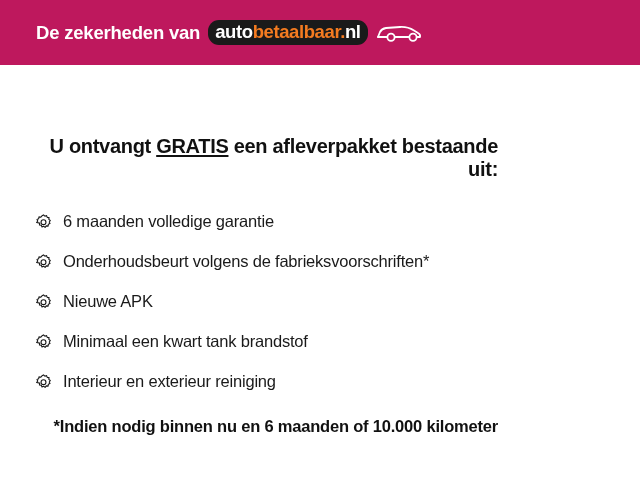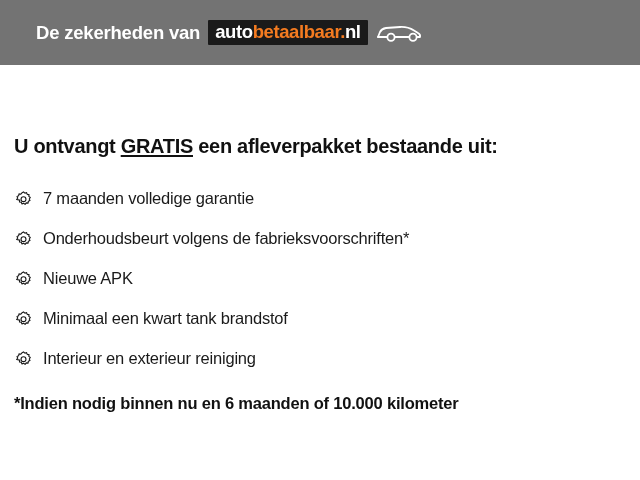--- a/index.html
+++ b/index.html
@@ -20,21 +20,21 @@
     background: #ffffff;
     box-sizing: border-box;
   }
   
   .header {
     position: absolute;
     top: 0;
     left: 0;
     width: 640px;
     height: 65px;
-    background: #737373;
+    background: #be185d;
     display: flex;
     align-items: center;
     padding-left: 36px;
     box-sizing: border-box;
   }
   .header-text {
     font-size: 18.5px;
     font-weight: bold;
     color: #ffffff;
     letter-spacing: -0.2px;
@@ -44,21 +44,21 @@
     display: inline-flex;
     align-items: center;
     margin-left: 8px;
   }
   .logo-badge {
     background: #1a1a1a;
     color: #ffffff;
     font-size: 18.5px;
     font-weight: bold;
     padding: 3px 7px 4px 7px;
-    border-radius: 1px;
+    border-radius: 11px;
     letter-spacing: -0.4px;
     white-space: nowrap;
     line-height: 1;
   }
   .logo-badge .hl {
     color: #f47b20;
   }
   .logo-badge .dot {
     color: #f47b20;
   }
@@ -66,22 +66,23 @@
     margin-left: 8px;
     display: inline-flex;
     align-items: center;
   }
   
   .content {
     position: absolute;
     top: 65px;
     left: 0;
     width: 532px;
-    padding: 0 14px;
+    padding: 0 34px;
     box-sizing: border-box;
+    text-align: right;
   }
   .headline {
     margin-top: 70px;
     font-size: 20px;
     font-weight: bold;
     color: #111111;
     letter-spacing: -0.3px;
   }
   .headline .underline {
     text-decoration: underline;
@@ -147,21 +148,21 @@
     <div class="headline"><span>U ontvangt </span><span class="underline">GRATIS</span><span> een afleverpakket bestaande uit:</span></div>
 
     <ul class="benefits">
       <li>
         <span class="gear">
           <svg width="19" height="19" viewBox="0 0 24 24" fill="none" xmlns="http://www.w3.org/2000/svg">
             <path d="M12 2.4l1.7 1.6 2.2-.7.8 2.2 2.3.3-.3 2.3 1.9 1.3-1.3 1.9.9 2.1-2.1.9-.3 2.3-2.3-.3-1.5 1.8-1.8-1.4-2.1.9-.9-2.1-2.3-.4.3-2.3L3.3 12l1.4-1.8-.9-2.1 2.1-.9.4-2.3 2.3.4L10.1 3.5z" stroke="#1a1a1a" stroke-width="1.4" fill="none" stroke-linejoin="round"></path>
             <circle cx="12" cy="11.6" r="3.1" stroke="#1a1a1a" stroke-width="1.4" fill="none"></circle>
           </svg>
         </span>
-        <span class="item-text">7 maanden volledige garantie</span>
+        <span class="item-text">6 maanden volledige garantie</span>
       </li>
       <li>
         <span class="gear">
           <svg width="19" height="19" viewBox="0 0 24 24" fill="none" xmlns="http://www.w3.org/2000/svg">
             <path d="M12 2.4l1.7 1.6 2.2-.7.8 2.2 2.3.3-.3 2.3 1.9 1.3-1.3 1.9.9 2.1-2.1.9-.3 2.3-2.3-.3-1.5 1.8-1.8-1.4-2.1.9-.9-2.1-2.3-.4.3-2.3L3.3 12l1.4-1.8-.9-2.1 2.1-.9.4-2.3 2.3.4L10.1 3.5z" stroke="#1a1a1a" stroke-width="1.4" fill="none" stroke-linejoin="round"></path>
             <circle cx="12" cy="11.6" r="3.1" stroke="#1a1a1a" stroke-width="1.4" fill="none"></circle>
           </svg>
         </span>
         <span class="item-text">Onderhoudsbeurt volgens de fabrieksvoorschriften*</span>
       </li>

